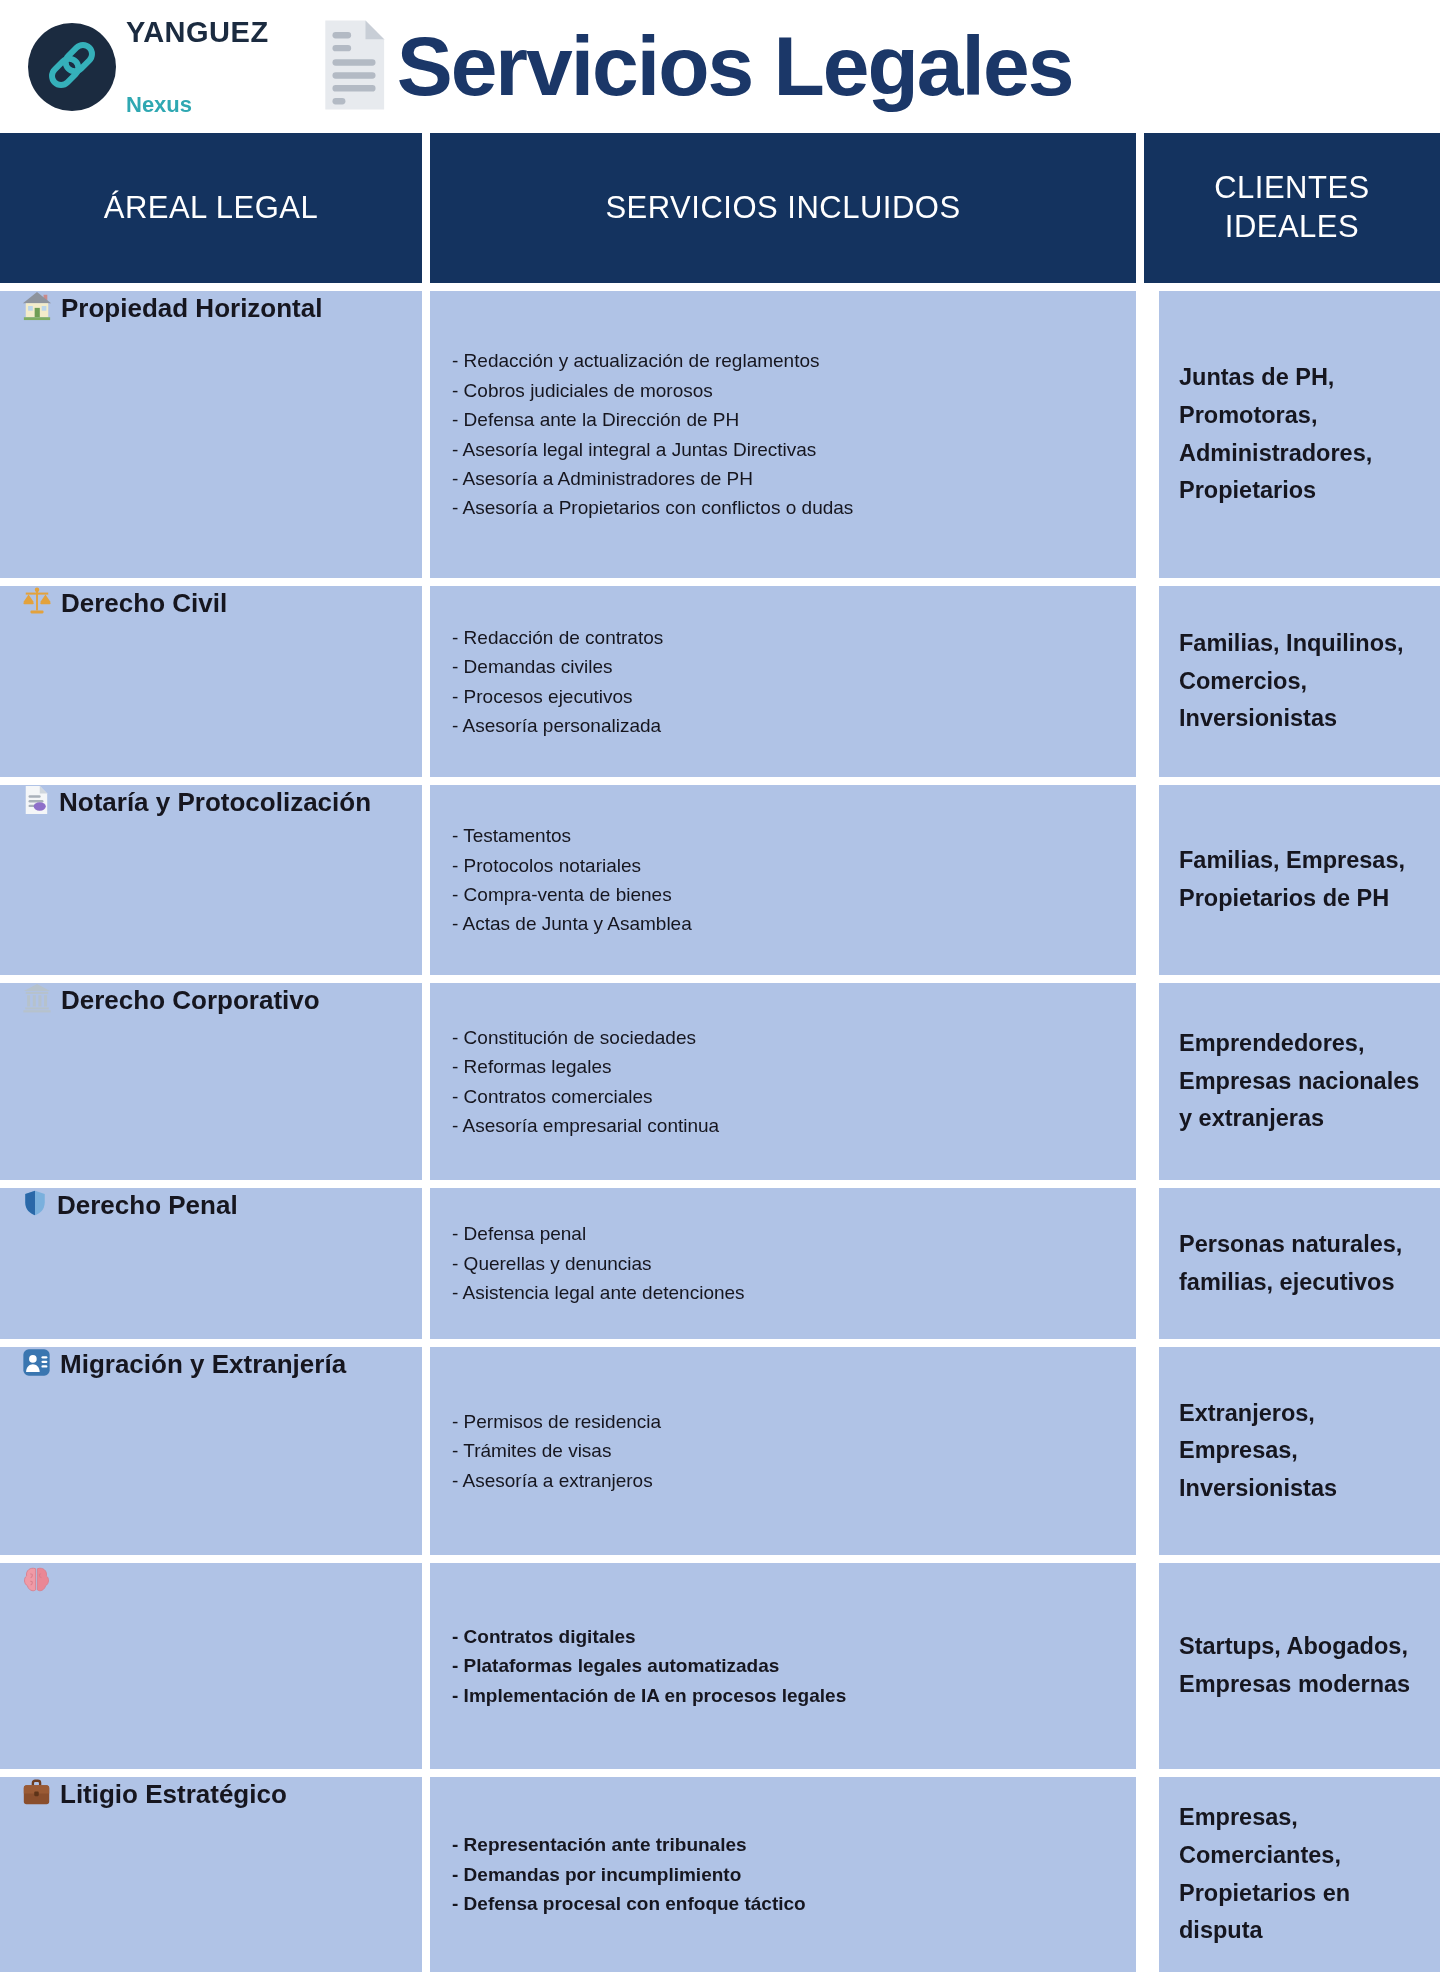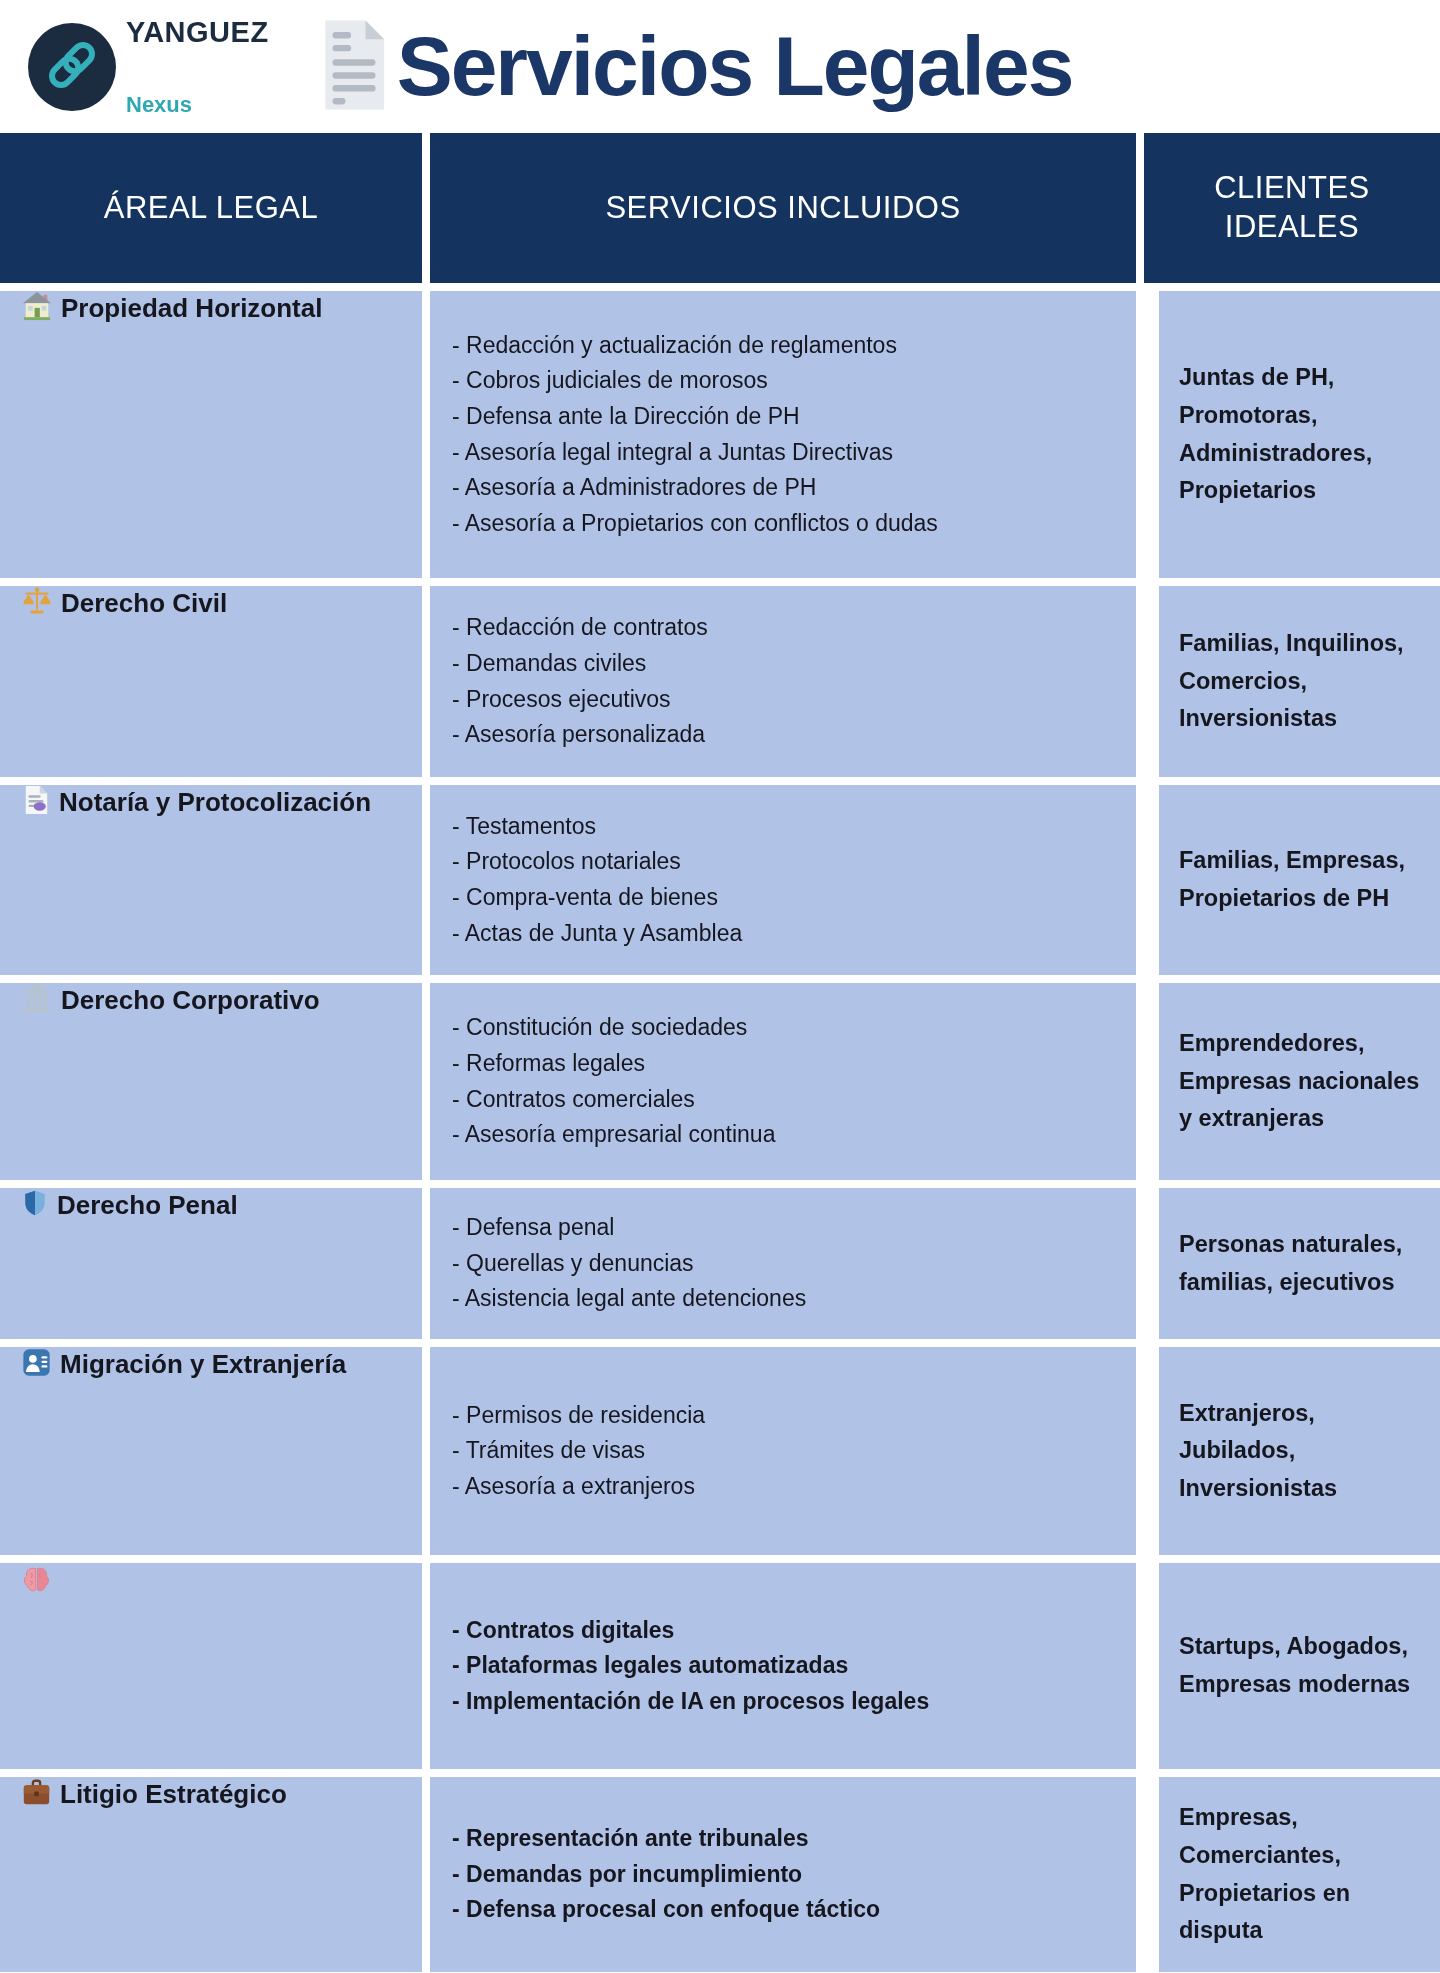--- a/index.html
+++ b/index.html
@@ -49,21 +49,21 @@
   .hcell .wrap{max-width:190px;}
   .cell{background:var(--cell,#b0c3e6);}
   .area{
     display:flex;align-items:flex-start;
     padding:0 26px 0 22px;
   }
   .area-inner{font-weight:bold;font-size:26px;line-height:1.35;}
   .area-inner .icon{display:inline-block;vertical-align:-4px;margin-right:9px;}
   .services{
     display:flex;flex-direction:column;justify-content:center;
-    padding:0 24px 0 22px;font-size:23px;line-height:1.55;
+    padding:0 24px 0 22px;font-size:19px;line-height:1.55;
   }
   .services.bold-services{font-weight:bold;}
   .clients{
     display:flex;flex-direction:column;justify-content:center;
     padding:0 18px 0 20px;font-weight:bold;font-size:23.5px;line-height:1.6;margin-left:15px;
   }
 </style>
 </head>
 <body>
 
@@ -240,21 +240,21 @@
         </svg>
       </span><span>Migración y Extranjería</span>
     </div>
   </div>
   <div class="cell services">
     <div>- Permisos de residencia</div>
     <div>- Trámites de visas</div>
     <div>- Asesoría a extranjeros</div>
   </div>
   <div class="cell clients">
-    <div>Extranjeros, Jubilados, Inversionistas</div>
+    <div>Extranjeros, Empresas, Inversionistas</div>
   </div>
 
   <div class="cell area">
     <div class="area-inner">
       <span class="icon">
         <svg width="29" height="27" viewBox="0 0 32 30">
           <path d="M15 3 C9 1 4 5 5 11 C1.5 13.5 2 20 6 22 C6.8 26.5 12 29 15 26.5 Z" fill="#f09aa6" stroke="#d97f8d" stroke-width="1"></path>
           <path d="M17 3 C23 1 28 5 27 11 C30.5 13.5 30 20 26 22 C25.2 26.5 20 29 17 26.5 Z" fill="#ea8795" stroke="#d97f8d" stroke-width="1"></path>
           <path d="M9 9 C12 8 12 12 9.5 13 M21 9 C18.5 8 18.5 12 21.5 13 M9 17 C12 16.5 12 20 9.5 21" stroke="#d97f8d" stroke-width="1.2" fill="none"></path>
         </svg>

